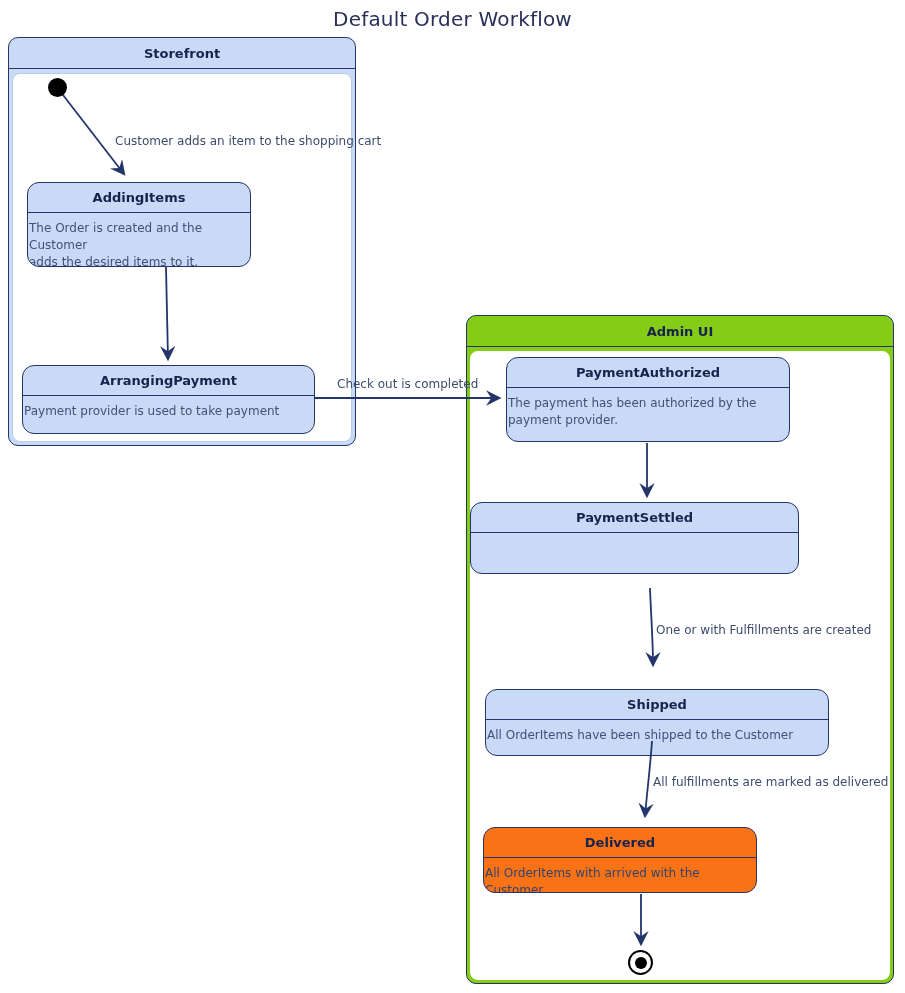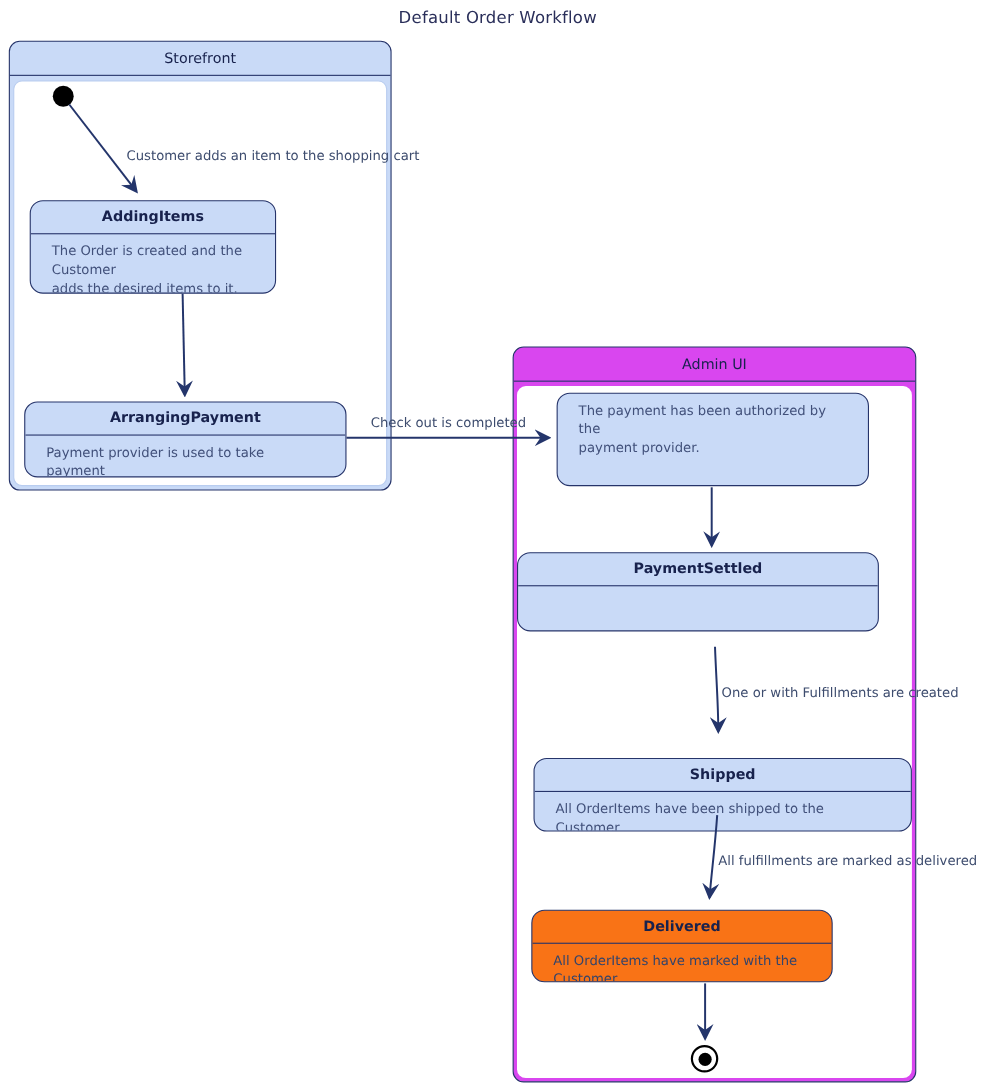--- a/index.html
+++ b/index.html
@@ -2,50 +2,50 @@
 <html><head>
 <meta charset="utf-8">
 <style>
   html,body { margin:0; padding:0; background:#ffffff; }
   #stage {
     position:relative; width:905px; height:993px; background:#ffffff;
     font-family:"DejaVu Sans","Liberation Sans",sans-serif; overflow:hidden;
   }
   .diagram-title {
     position:absolute; top:7px; left:0; width:905px; text-align:center;
-    font-size:15px; color:#2a2f5a; letter-spacing:0.2px;
+    font-size:20px; color:#2a2f5a; letter-spacing:0.2px;
   }
   
   .container {
     position:absolute; border:1.5px solid #26346a; border-radius:10px;
     box-sizing:border-box;
   }
   .container-storefront { left:8px; top:37px; width:348px; height:409px; background:#c9daf7; }
-  .container-admin      { left:466px; top:315px; width:367px; height:669px; background:#d946ef; }
+  .container-admin      { left:466px; top:315px; width:428px; height:669px; background:#84cc16; }
   .container-header {
     height:30px; display:flex; align-items:center; justify-content:center;
-    font-weight:normal; font-size:13px; color:#18224d;
+    font-weight:bold; font-size:13px; color:#18224d;
     border-bottom:1.5px solid #26346a;
   }
   .container-body {
     position:absolute; left:3px; right:3px; bottom:3px; top:35px;
     background:#ffffff; border-radius:8px;
   }
   .container-storefront .container-body { border:1px solid #b9cdf0; }
   
   .state {
     position:absolute; background:#c9daf7; border:1.5px solid #26346a;
     border-radius:12px; box-sizing:border-box; overflow:hidden; z-index:4;
   }
   .state-title {
     padding:7px 10px; text-align:center; font-weight:bold; font-size:13px;
     color:#18224d; border-bottom:1.5px solid #26346a; white-space:nowrap;
   }
   .state-body {
-    padding:7px 19px; font-size:12px; line-height:1.42; color:#41507a;
+    padding:7px 1px; font-size:12px; line-height:1.42; color:#41507a;
     white-space:pre-line;
   }
   #state-adding-items       { left:27px;  top:182px; width:224px; height:85px; }
   #state-arranging-payment  { left:22px;  top:365px; width:293px; height:69px; }
   #state-payment-authorized { left:506px; top:357px; width:284px; height:85px; }
   #state-payment-settled    { left:470px; top:502px; width:329px; height:72px; }
   #state-shipped            { left:485px; top:673px; width:344px; height:67px;margin-top:16px; }
   #state-delivered          { left:483px; top:827px; width:274px; height:66px; background:#f97316; }
   #state-delivered .state-body { color:#34446b; }
   
@@ -94,36 +94,37 @@
     <div class="state-body">The Order is created and the Customer
 adds the desired items to it.</div>
   </div>
 
   <div class="state" id="state-arranging-payment">
     <div class="state-title">ArrangingPayment</div>
     <div class="state-body">Payment provider is used to take payment</div>
   </div>
 
   <div class="state" id="state-payment-authorized">
+    <div class="state-title">PaymentAuthorized</div>
     <div class="state-body">The payment has been authorized by the
 payment provider.</div>
   </div>
 
   <div class="state" id="state-payment-settled">
     <div class="state-title">PaymentSettled</div>
   </div>
 
   <div class="state" id="state-shipped">
     <div class="state-title">Shipped</div>
     <div class="state-body">All OrderItems have been shipped to the Customer</div>
   </div>
 
   <div class="state" id="state-delivered">
     <div class="state-title">Delivered</div>
-    <div class="state-body">All OrderItems have marked with the Customer</div>
+    <div class="state-body">All OrderItems with arrived with the Customer</div>
   </div>
 
   <div class="final-node">
     <div class="final-node-inner"></div>
   </div>
 
   <svg id="edges" width="905" height="993" viewBox="0 0 905 993">
     <defs>
       <marker id="arrowhead" viewBox="0 0 10 10" refX="8.5" refY="5" markerWidth="8.5" markerHeight="8.5" orient="auto-start-reverse">
         <path d="M0,0 L10,5 L0,10 L3.5,5 Z" fill="#24356b"></path>

